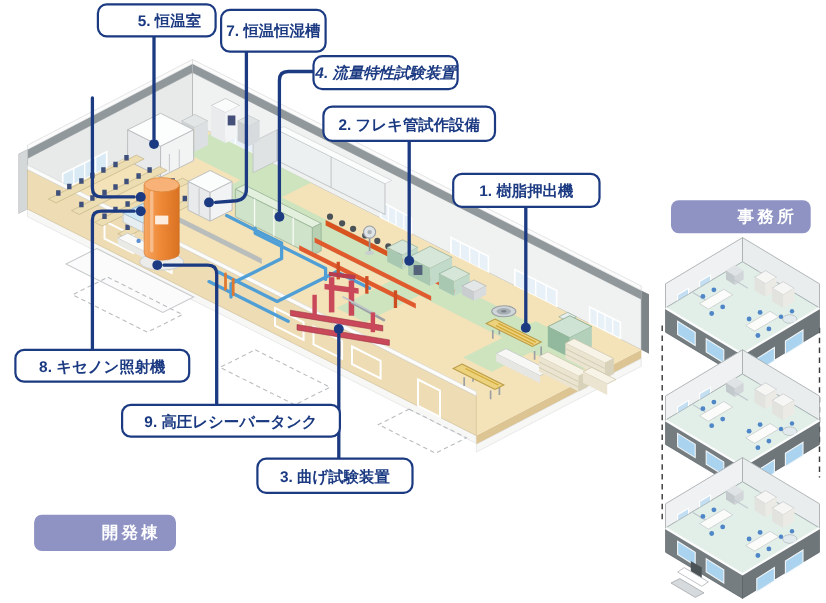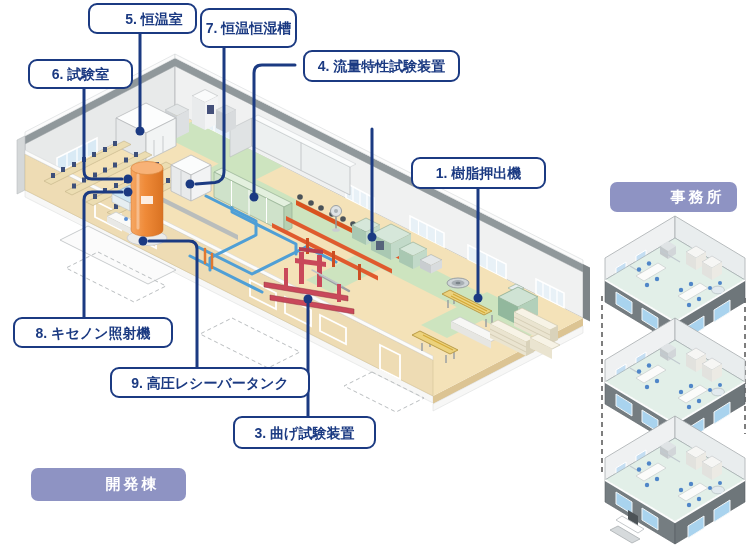--- a/index.html
+++ b/index.html
@@ -9,28 +9,28 @@
   .overlay-svg{position:absolute;left:0;top:0;pointer-events:none;}
   .callout{position:absolute;display:flex;align-items:center;justify-content:center;
            background:#ffffff;border:2.5px solid #1b3a82;border-radius:9px;color:#1b3a82;
            font-weight:bold;font-size:14px;line-height:1;white-space:nowrap;box-sizing:border-box;z-index:4;}
   .badge{position:absolute;display:flex;align-items:center;justify-content:center;
          background:#8e93c3;color:#ffffff;font-weight:bold;font-size:15px;letter-spacing:3px;
          border-radius:7px;box-sizing:border-box;z-index:4;padding-left:48px;}
   #lab1{left:411px;top:157px;width:135px;height:32px;}
   #lab2{left:293px;top:96px;width:158px;height:33px;}
   #lab3{left:233px;top:416px;width:143px;height:33px;}
-  #lab4{left:303px;top:50px;width:157px;height:32px;}
+  #lab4{left:284px;top:50px;width:133px;height:32px;font-style:italic;}
   #lab5{left:88px;top:3px;width:109px;height:31px;padding-left:23px;}
   #lab6{left:28px;top:59px;width:105px;height:30px;}
   #lab7{left:200px;top:8px;width:97px;height:40px;}
   #lab8{left:13px;top:317px;width:160px;height:31px;}
   #lab9{left:96px;top:367px;width:200px;height:31px;margin-left:14px;}
   #badge-office{left:610px;top:182px;width:127px;height:30px;}
-  #badge-dev{left:31px;top:468px;width:155px;height:33px;}
+  #badge-dev{left:31px;top:468px;width:129px;height:33px;}
 </style>
 </head>
 <body>
 
 <div class="stage">
 
 <svg class="scene-svg" width="751" height="548" viewBox="0 0 751 548">
   <defs>
     <linearGradient id="tankGrad" x1="0" y1="0" x2="1" y2="0">
       <stop offset="0" stop-color="#f6a763"></stop>
@@ -333,24 +333,24 @@
     <circle cx="254" cy="197" r="4.5"></circle>
     <circle cx="140" cy="131" r="4.5"></circle>
     <circle cx="128" cy="179" r="4.5"></circle>
     <circle cx="190" cy="184" r="4.5"></circle>
     <circle cx="128" cy="192" r="4.5"></circle>
     <circle cx="143" cy="241" r="4.5"></circle>
   </g>
 </svg>
 
 <div id="lab1" class="callout">1. 樹脂押出機</div>
+<div id="lab2" class="callout">2. フレキ管試作設備</div>
 <div id="lab3" class="callout">3. 曲げ試験装置</div>
 <div id="lab4" class="callout">4. 流量特性試験装置</div>
 <div id="lab5" class="callout">5. 恒温室</div>
-<div id="lab6" class="callout">6. 試験室</div>
 <div id="lab7" class="callout">7. 恒温恒湿槽</div>
 <div id="lab8" class="callout">8. キセノン照射機</div>
 <div id="lab9" class="callout">9. 高圧レシーバータンク</div>
 
 <div id="badge-office" class="badge">事務所</div>
 <div id="badge-dev" class="badge">開発棟</div>
 
 </div>
 
 </body></html>

